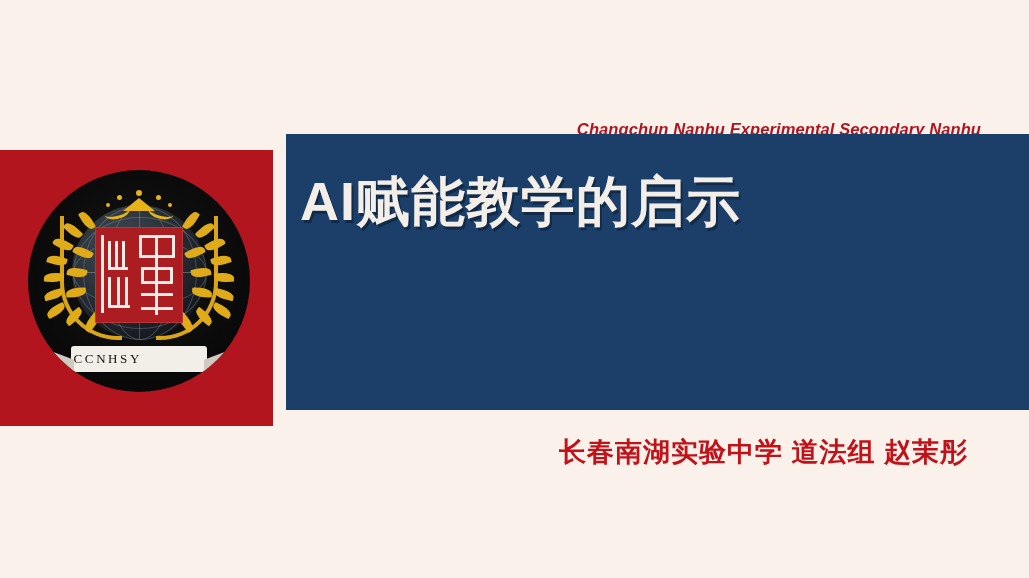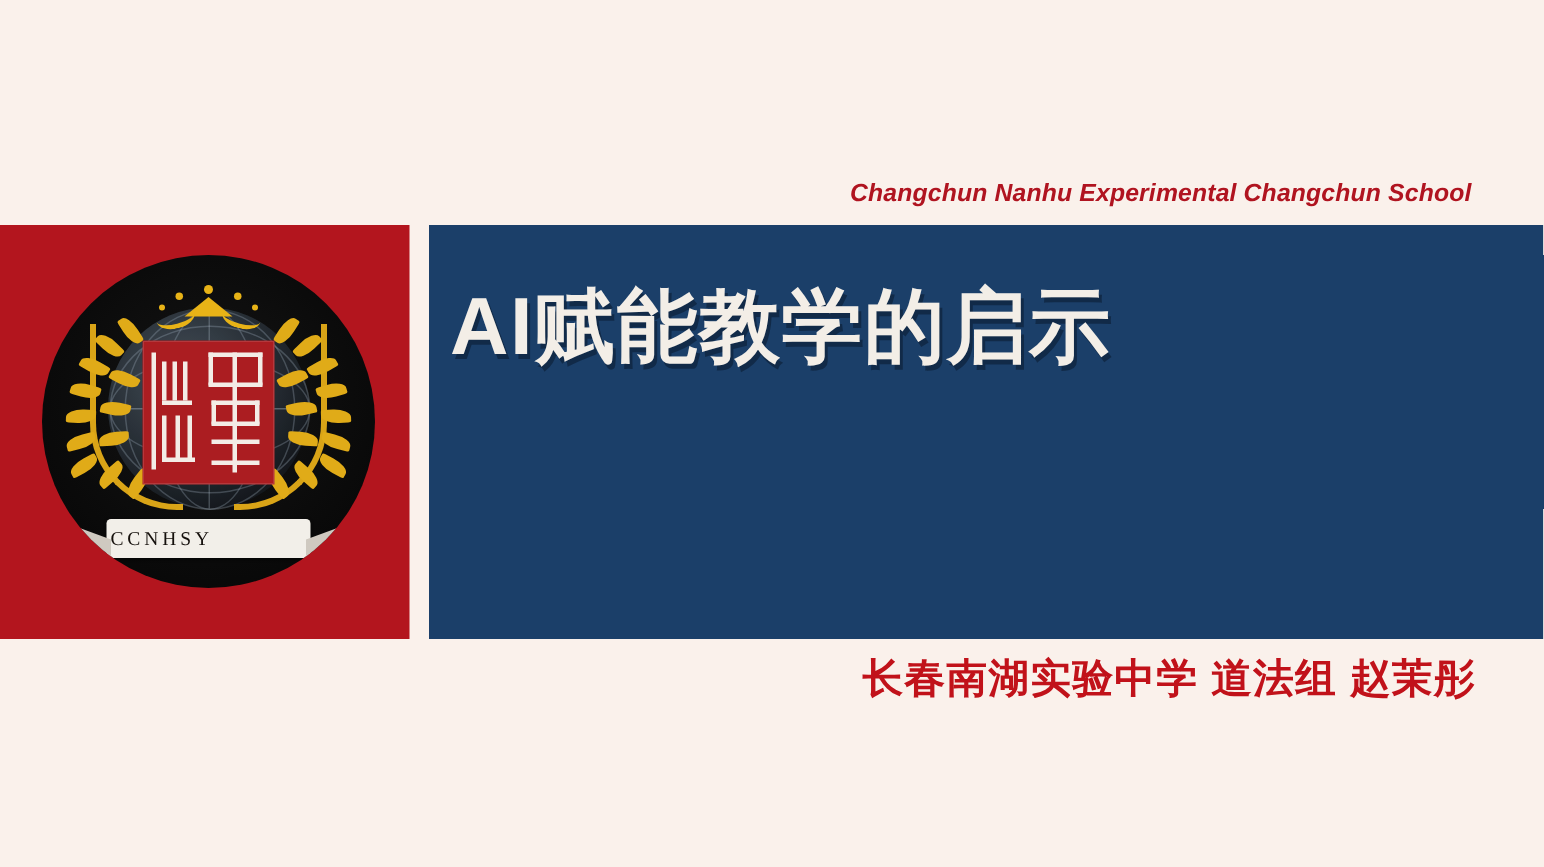--- a/index.html
+++ b/index.html
@@ -209,21 +209,21 @@
     background: #cfc9c0;
     top: 10px;
   }
   .banner-tail.bt-l { left: -17px; transform: skewY(20deg); }
   .banner-tail.bt-r { right: -17px; transform: skewY(-20deg); }
 
   
   #blue-panel {
     position: absolute;
     left: 286px;
-    top: 150px;
+    top: 134px;
     width: 743px;
     height: 276px;
     background: #1b3f69;
   }
   #main-title {
     position: absolute;
     left: 14px;
     top: 32px;
     font-size: 54px;
     font-weight: bold;
@@ -252,29 +252,28 @@
     left: 0;
     top: 434px;
     width: 968px;
     text-align: right;
     font-size: 27px;
     font-weight: bold;
     color: #c1121a;
     letter-spacing: 1px;
     white-space: nowrap;
     font-family: "Liberation Sans", "DejaVu Sans", sans-serif;
-    padding-left: 16px;
   }
 </style>
 </head>
 <body>
 
 <div id="slide">
 
-  <div id="school-en">Changchun Nanhu Experimental Changchun School</div>
+  <div id="school-en">Changchun Nanhu Experimental Secondary Nanhu</div>
 
   <div id="red-panel">
 
     <div id="emblem">
 
       <div class="emb-globe">
         <div class="globe-arc a1"></div>
         <div class="globe-arc a2"></div>
         <div class="globe-arc a3"></div>
         <div class="globe-arc a4"></div>

